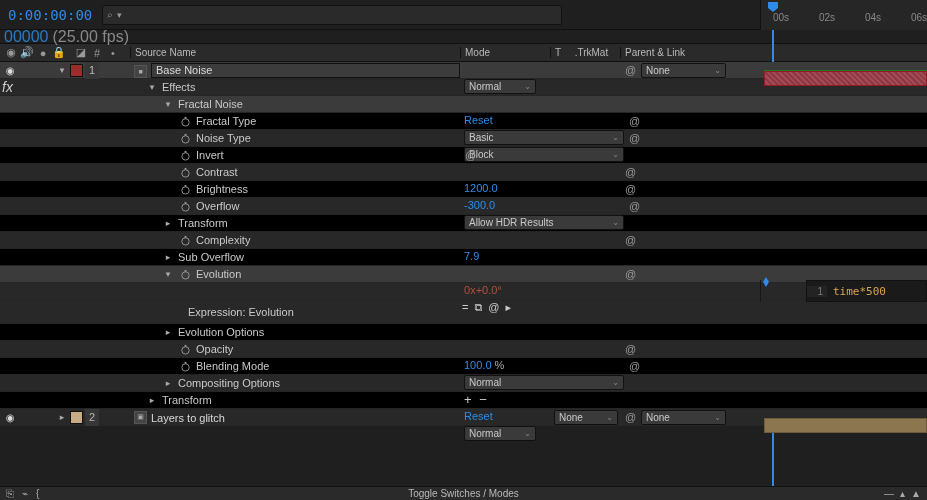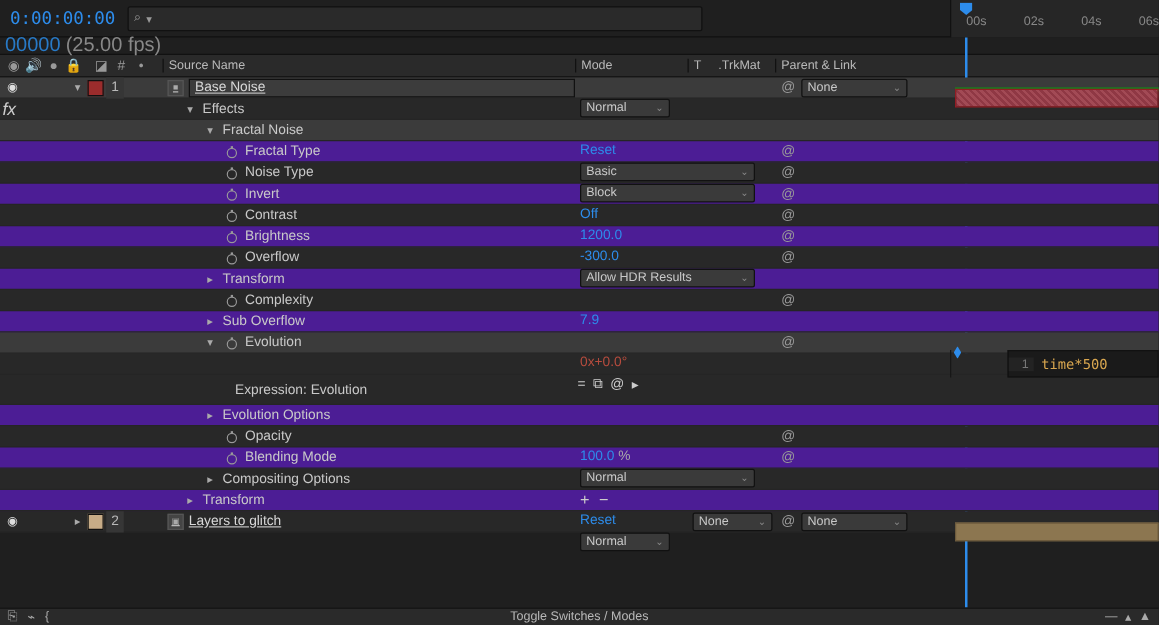--- a/index.html
+++ b/index.html
@@ -127,21 +127,21 @@
   .colhead .tl-area { flex: 1; border-left: 1px solid #111; background: #262626; }
 
   
   .rows { position: relative; }
   .row {
     display: flex;
     height: 17px;
     align-items: center;
     border-bottom: 1px solid #252525;
   }
-  .row.light  { background: #4c1d95; }
+  .row.light  { background: #000000; }
   .row.dark   { background: #282828; }
   .row.sel    { background: #3b3b3b; }
   .row.expr  { height: 24px; }
 
   .row .leftcol {
     width: 130px;
     display: flex;
     align-items: center;
     gap: 2px;
     padding-left: 4px;
@@ -176,24 +176,23 @@
     width: 13px; height: 13px;
     border: 1px solid #111;
   }
   .layernum {
     width: 14px; text-align: center; color: #b9b9b9;
     background: #363636;
     height: 17px; line-height: 17px;
   }
   .nameblock {
     flex: 0 0 330px;
-    display: flex; align-items: center;
+    display: flex; align-items: flex-end;
     padding-left: 4px;
     gap: 4px;
-    text-decoration: underline;
   }
   .namebox {
     flex: 1;
     background: #3c3c3c;
     border: 1px solid #111;
     height: 15px;
     padding: 0 4px;
     line-height: 13px;
     color: #d8d8d8;
   }
@@ -219,21 +218,21 @@
     display: flex; align-items: center; justify-content: space-between;
     padding: 0 4px;
     color: #c9c9c9;
     font-size: 10px;
     cursor: pointer;
   }
   .dropdown .ddcaret { font-size: 8px; color: #888; }
   .dropdown.w72  { width: 72px; }
   .dropdown.w64  { width: 64px; }
   .dropdown.w85  { width: 85px; }
-  .dropdown.w140 { width: 140px; }
+  .dropdown.w140 { width: 160px; }
 
   .pickwhip {
     width: 13px; height: 13px; color: #999; font-size: 11px;
     display: inline-flex; align-items: center; justify-content: center;
     cursor: grab;
   }
 
   .val-link  { color: #2d8ceb; cursor: ew-resize; }
   .val-x     { color: #b74c3e; }
 
@@ -464,21 +463,20 @@
     <div class="leftcol"></div>
     <div class="propname indent-3">
       <span class="stopwatch">
           <svg viewBox="0 0 12 12">
             <circle cx="6" cy="7" r="4" fill="none" stroke="#999"></circle>
             <rect x="5" y="1" width="2" height="2" fill="#999"></rect>
           </svg>
         </span>
       <span class="label">Invert</span>
     </div>
-    <div class="modecell" style="flex:0 0 160px"><span class="val-link">Off</span></div>
     <div class="parentcell">
         <span class="pickwhip">@</span>
       </div>
     <div class="tl-cell"></div>
   </div>
 
   <div class="row dark">
     <div class="leftcol"></div>
     <div class="propname indent-3">
       <span class="stopwatch">

